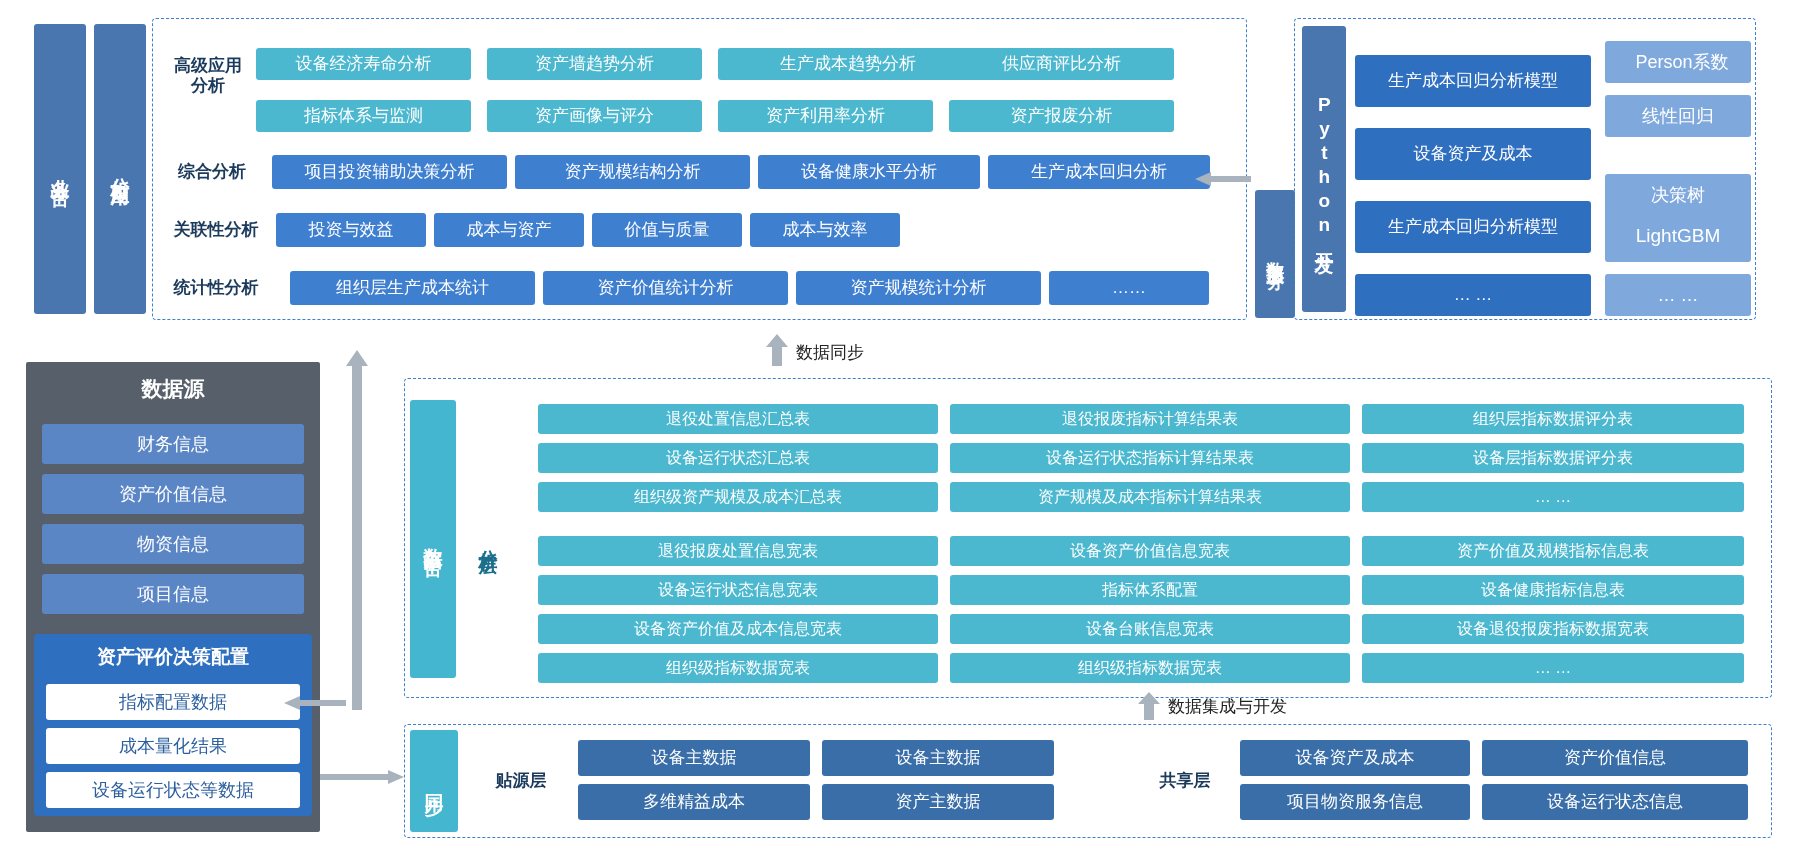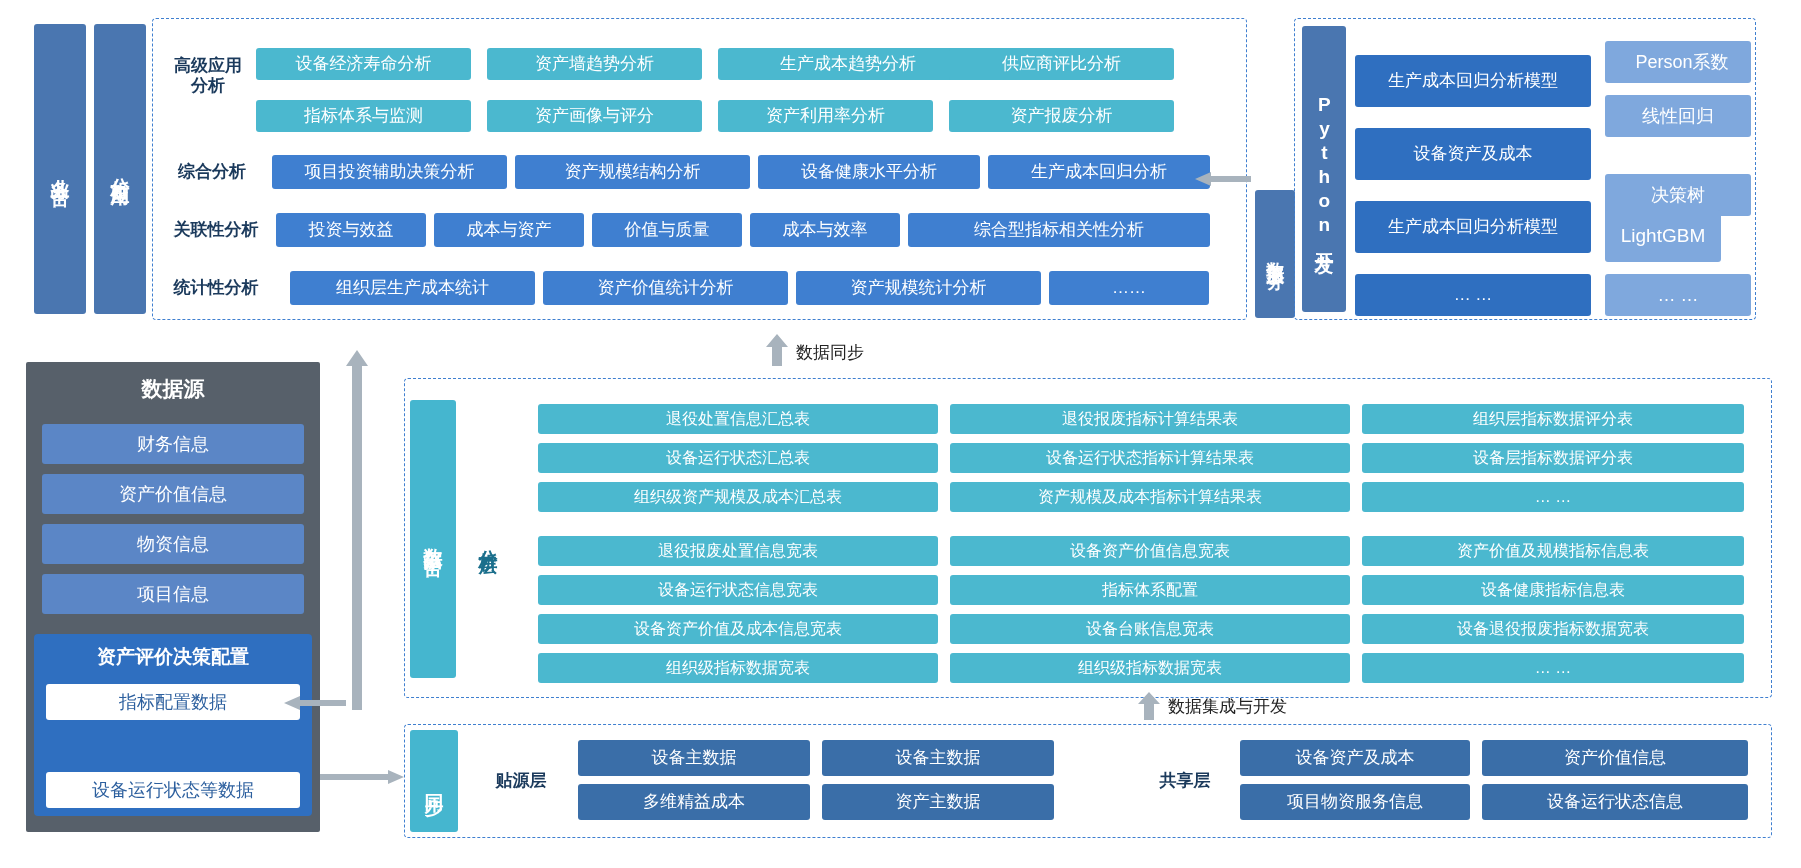--- a/index.html
+++ b/index.html
@@ -90,21 +90,20 @@
   <div class="abs cell" style="left:272px; top:155px; width:235px; height:34px; background:#3f7fd0;">项目投资辅助决策分析</div>
   <div class="abs cell" style="left:758px; top:155px; width:222px; height:34px; background:#3f7fd0;">设备健康水平分析</div>
   <div class="abs cell" style="left:988px; top:155px; width:222px; height:34px; background:#3f7fd0;">生产成本回归分析</div>
 
   <div class="abs whitebox" style="left:160px; top:206px; width:1079px; height:48px; background:#ffffff;"></div>
   <div class="abs label-dark" style="left:166px; top:213px; width:100px; height:34px;">关联性分析</div>
   <div class="abs cell" style="left:276px; top:213px; width:150px; height:34px; background:#3f7fd0;">投资与效益</div>
   <div class="abs cell" style="left:434px; top:213px; width:150px; height:34px; background:#3f7fd0;">成本与资产</div>
   <div class="abs cell" style="left:592px; top:213px; width:150px; height:34px; background:#3f7fd0;">价值与质量</div>
   <div class="abs cell" style="left:750px; top:213px; width:150px; height:34px; background:#3f7fd0;">成本与效率</div>
-  <div class="abs cell" style="left:908px; top:213px; width:302px; height:34px; background:#3f7fd0;">综合型指标相关性分析</div>
 
   <div class="abs whitebox" style="left:160px; top:264px; width:1079px; height:48px; background:#ffffff;"></div>
   <div class="abs label-dark" style="left:166px; top:271px; width:100px; height:34px;">统计性分析</div>
   <div class="abs cell" style="left:290px; top:271px; width:245px; height:34px; background:#3f7fd0;">组织层生产成本统计</div>
   <div class="abs cell" style="left:543px; top:271px; width:245px; height:34px; background:#3f7fd0;">资产价值统计分析</div>
   <div class="abs cell" style="left:796px; top:271px; width:245px; height:34px; background:#3f7fd0;">资产规模统计分析</div>
   <div class="abs cell" style="left:1049px; top:271px; width:160px; height:34px; background:#3f7fd0;">……</div>
 
   <div class="abs cell vert" style="left:1255px; top:190px; width:40px; height:128px; background:#4a76b0; font-size:18px; font-weight:bold;">数据服务</div>
 
@@ -119,41 +118,42 @@
   <div class="abs cell vert" style="left:1302px; top:26px; width:44px; height:286px; background:#4a76b0; font-size:19px; font-weight:bold;">Python开发</div>
 
   <div class="abs cell" style="left:1355px; top:55px; width:236px; height:52px; background:#2f6fc0;">生产成本回归分析模型</div>
   <div class="abs cell" style="left:1355px; top:128px; width:236px; height:52px; background:#2f6fc0;">设备资产及成本</div>
   <div class="abs cell" style="left:1355px; top:201px; width:236px; height:52px; background:#2f6fc0;">生产成本回归分析模型</div>
   <div class="abs cell" style="left:1355px; top:274px; width:236px; height:42px; background:#2f6fc0;">… …</div>
 
   <div class="abs cell" style="left:1605px; top:41px; width:146px; height:42px; background:#7fa8dd; font-size:18px;padding-left:12px;">Person系数</div>
   <div class="abs cell" style="left:1605px; top:95px; width:146px; height:42px; background:#7fa8dd; font-size:18px;">线性回归</div>
   <div class="abs cell" style="left:1605px; top:174px; width:146px; height:42px; background:#7fa8dd; font-size:18px;">决策树</div>
-  <div class="abs cell" style="left:1605px; top:210px; width:116px; height:52px; background:#7fa8dd; font-size:19px;">LightGBM</div>
+  <div class="abs cell" style="left:1605px; top:210px; width:146px; height:52px; background:#7fa8dd; font-size:19px;">LightGBM</div>
   <div class="abs cell" style="left:1605px; top:274px; width:146px; height:42px; background:#7fa8dd; font-size:18px;">… …</div>
 
   <div class="abs" style="left:766px; top:334px; width:22px; height:32px;">
     <svg width="22" height="32" viewBox="0 0 22 32">
       <polygon points="11,0 22,13 16,13 16,32 6,32 6,13 0,13" fill="#a8b3bd"></polygon>
     </svg>
   </div>
   <div class="abs arrow-text" style="left:796px; top:340px; width:140px; height:24px;">数据同步</div>
 
   <div class="abs" style="left:26px; top:362px; width:294px; height:470px; background:#57606a; border-radius:2px;"></div>
   <div class="abs label-dark" style="left:26px; top:370px; width:294px; height:38px; color:#ffffff; font-size:21px;">数据源</div>
 
   <div class="abs cell" style="left:42px; top:424px; width:262px; height:40px; background:#5b86c6; font-size:18px;">财务信息</div>
   <div class="abs cell" style="left:42px; top:474px; width:262px; height:40px; background:#5b86c6; font-size:18px;">资产价值信息</div>
   <div class="abs cell" style="left:42px; top:524px; width:262px; height:40px; background:#5b86c6; font-size:18px;">物资信息</div>
   <div class="abs cell" style="left:42px; top:574px; width:262px; height:40px; background:#5b86c6; font-size:18px;">项目信息</div>
 
   <div class="abs" style="left:34px; top:634px; width:278px; height:182px; background:#2f6fc0; border-radius:4px;"></div>
   <div class="abs label-dark" style="left:34px; top:640px; width:278px; height:34px; color:#ffffff; font-size:19px;">资产评价决策配置</div>
   <div class="abs cell" style="left:46px; top:684px; width:254px; height:36px; background:#ffffff; color:#2c5f9e; font-size:18px;">指标配置数据</div>
+  <div class="abs cell" style="left:46px; top:728px; width:254px; height:36px; background:#ffffff; color:#2c5f9e; font-size:18px;">成本量化结果</div>
   <div class="abs cell" style="left:46px; top:772px; width:254px; height:36px; background:#ffffff; color:#2c5f9e; font-size:18px;">设备运行状态等数据</div>
 
   <div class="abs" style="left:346px; top:350px; width:22px; height:360px;">
     <svg width="22" height="360" viewBox="0 0 22 360">
       <polygon points="11,0 22,16 16,16 16,360 6,360 6,16 0,16" fill="#a8b3bd"></polygon>
     </svg>
   </div>
 
   <div class="abs" style="left:284px; top:696px; width:62px; height:14px;">
     <svg width="62" height="14" viewBox="0 0 62 14">

